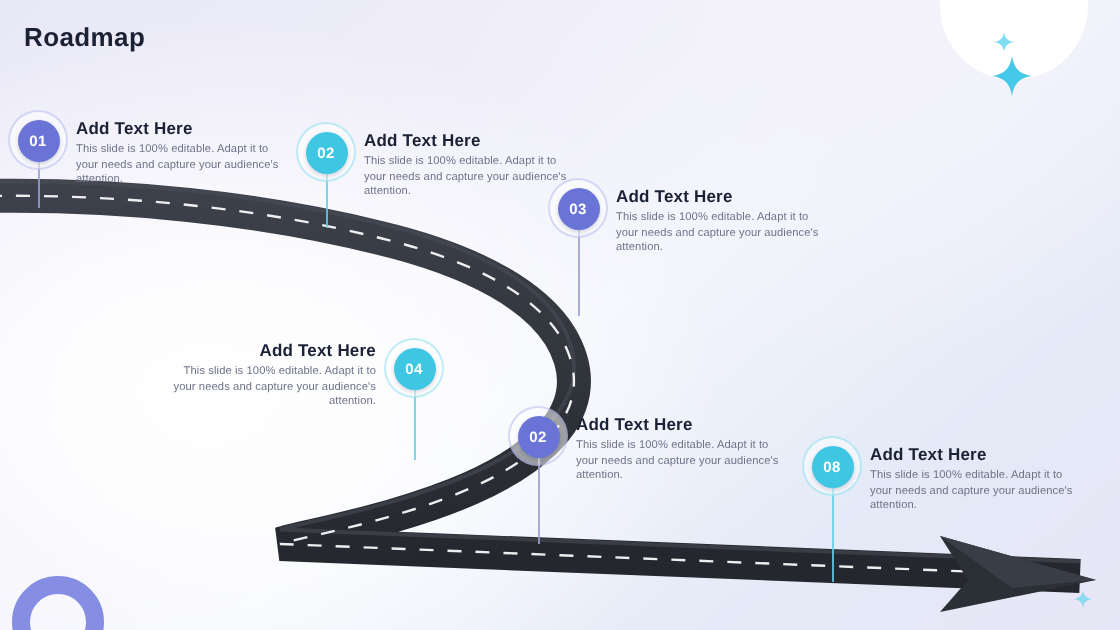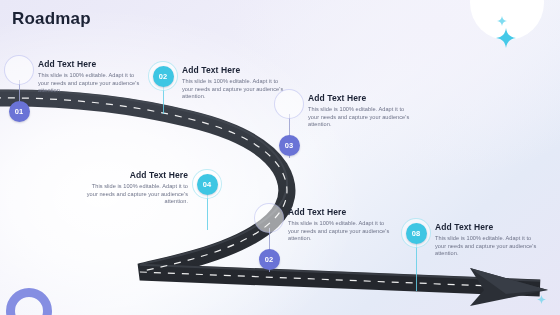--- a/index.html
+++ b/index.html
@@ -25,21 +25,21 @@
   .deco-ring-bl{
     position:absolute;left:6px;top:288px;width:46px;height:46px;border-radius:50%;
     border:9px solid #7b84e0;box-sizing:border-box;opacity:.92;
   }
   .sparkle{position:absolute;}
   .sparkle svg{display:block;}
 
   
   .title{
     position:absolute;left:12px;top:9px;
-    font-size:17px;font-weight:bold;color:#1b2235;letter-spacing:.2px;
+    font-size:13px;font-weight:bold;color:#1b2235;letter-spacing:.2px;
     line-height:20px;
   }
 
   
   #road{position:absolute;left:0;top:0;width:560px;height:315px;}
 
   
   .node{position:absolute;width:0;height:0;}
   .halo{
     position:absolute;width:30px;height:30px;border-radius:50%;
@@ -48,21 +48,21 @@
     background:rgba(255,255,255,.55);
   }
   .halo.cy{border-color:rgba(63,200,228,.32);}
   .dot{
     position:absolute;width:21px;height:21px;border-radius:50%;
     left:-10.5px;top:-10.5px;
     display:flex;align-items:center;justify-content:center;
     font-size:7.5px;font-weight:bold;color:#ffffff;letter-spacing:.2px;
     box-shadow:0 1px 2px rgba(40,45,90,.20);
   }
-  .dot.pu{background:#6a73d6;margin-top:41px;}
+  .dot.pu{background:#6a73d6;}
   .dot.cy{background:#3ec6e3;text-align:center;}
   .stem{
     position:absolute;width:1px;left:-0.5px;
     background:#9aa0cf;opacity:.85;
   }
   .stem.cy{background:#63cfe7;}
 
   
   .txt{position:absolute;}
   .txt .h{

